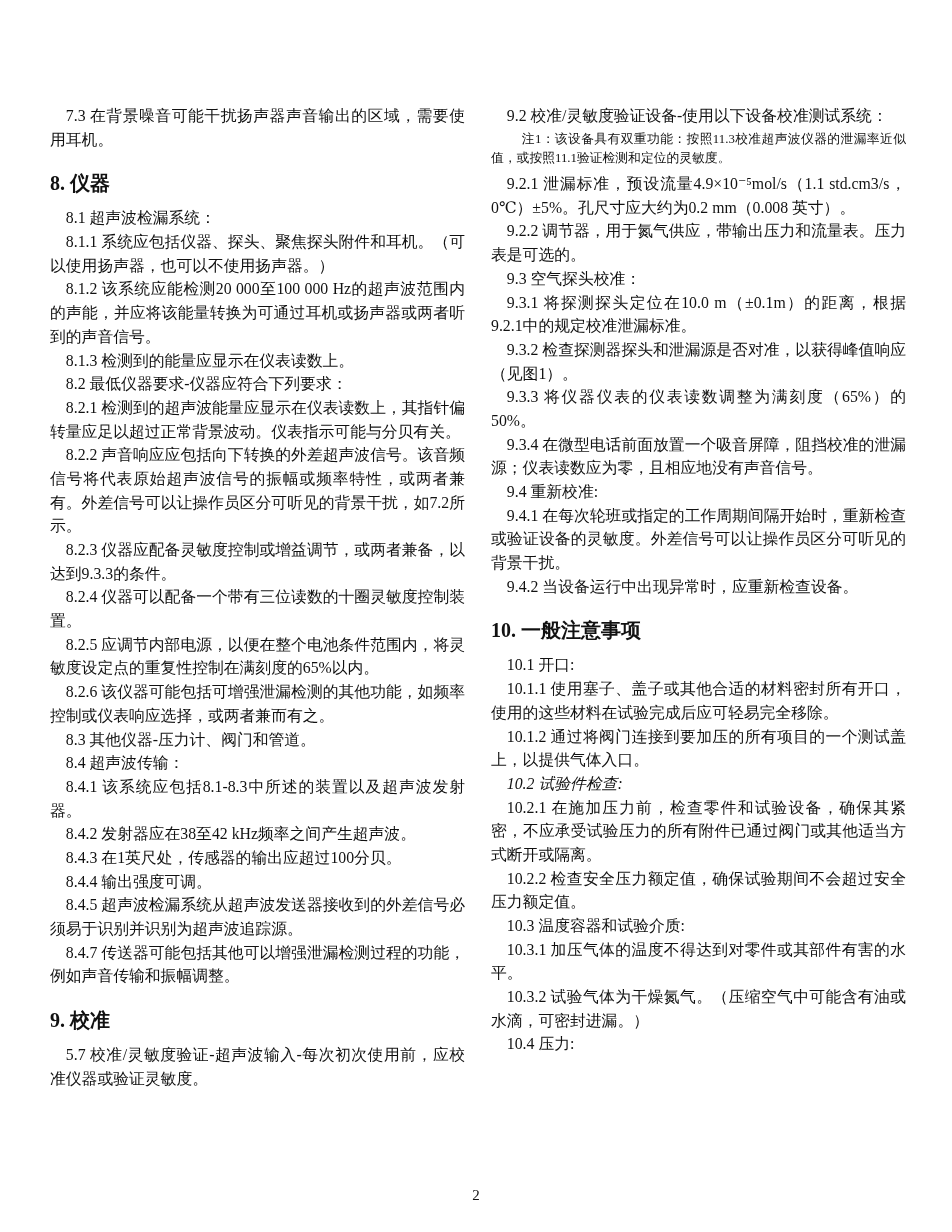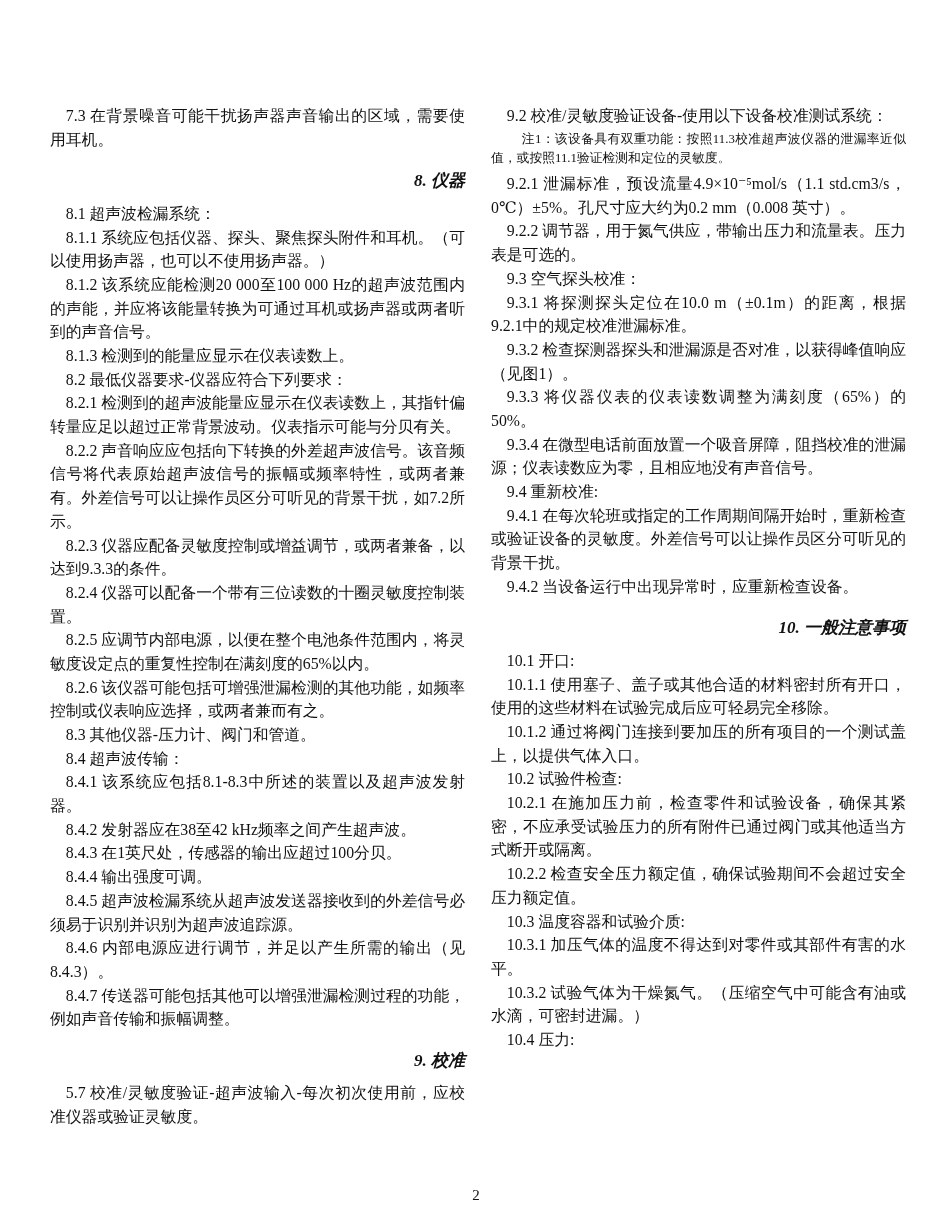--- a/index.html
+++ b/index.html
@@ -30,34 +30,33 @@
     font-size: 15.8px;
     line-height: 1.5;
     text-align: justify;
   }
   .blk { margin: 0; }
   .blk-p {
     text-indent: 1em;
     margin: 0;
   }
   .blk-h {
-    font-size: 17px;
+    font-size: 20px;
     font-weight: bold;
     margin: 17px 0 8px 0;
     text-indent: 0;
-    text-align: right;
-    font-style: italic;
+    text-align: left;
   }
   .blk-note {
     font-size: 12.8px;
     line-height: 1.5;
     text-indent: 2.4em;
     margin: 2px 0 4px 0;
   }
-  .blk.italic { }
+  .blk.italic { font-style: italic; }
   .page-number {
     position: absolute;
     left: 0;
     right: 0;
     bottom: 44px;
     text-align: center;
     font-size: 15px;
     color: #111111;
   }
 </style>
@@ -80,21 +79,20 @@
         <p class="blk blk-p">8.2.4 仪器可以配备一个带有三位读数的十圈灵敏度控制装置。</p>
         <p class="blk blk-p">8.2.5 应调节内部电源，以便在整个电池条件范围内，将灵敏度设定点的重复性控制在满刻度的65%以内。</p>
         <p class="blk blk-p">8.2.6 该仪器可能包括可增强泄漏检测的其他功能，如频率控制或仪表响应选择，或两者兼而有之。</p>
         <p class="blk blk-p">8.3 其他仪器-压力计、阀门和管道。</p>
         <p class="blk blk-p">8.4 超声波传输：</p>
         <p class="blk blk-p">8.4.1 该系统应包括8.1-8.3中所述的装置以及超声波发射器。</p>
         <p class="blk blk-p">8.4.2 发射器应在38至42 kHz频率之间产生超声波。</p>
         <p class="blk blk-p">8.4.3 在1英尺处，传感器的输出应超过100分贝。</p>
         <p class="blk blk-p">8.4.4 输出强度可调。</p>
         <p class="blk blk-p">8.4.5 超声波检漏系统从超声波发送器接收到的外差信号必须易于识别并识别为超声波追踪源。</p>
-        <p class="blk blk-p">8.4.6 内部电源应进行调节，并足以产生所需的输出（见8.4.3）。</p>
         <p class="blk blk-p">8.4.7 传送器可能包括其他可以增强泄漏检测过程的功能，例如声音传输和振幅调整。</p>
         <h2 class="blk blk-h">9. 校准</h2>
         <p class="blk blk-p">5.7 校准/灵敏度验证-超声波输入-每次初次使用前，应校准仪器或验证灵敏度。</p>
       </div>
     <div class="col" id="col-right">
         <p class="blk blk-p">9.2 校准/灵敏度验证设备-使用以下设备校准测试系统：</p>
         <p class="blk blk-note">注1：该设备具有双重功能：按照11.3校准超声波仪器的泄漏率近似值，或按照11.1验证检测和定位的灵敏度。</p>
         <p class="blk blk-p">9.2.1 泄漏标准，预设流量4.9×10⁻⁵mol/s（1.1 std.cm3/s，0℃）±5%。孔尺寸应大约为0.2 mm（0.008 英寸）。</p>
         <p class="blk blk-p">9.2.2 调节器，用于氮气供应，带输出压力和流量表。压力表是可选的。</p>
         <p class="blk blk-p">9.3 空气探头校准：</p>

